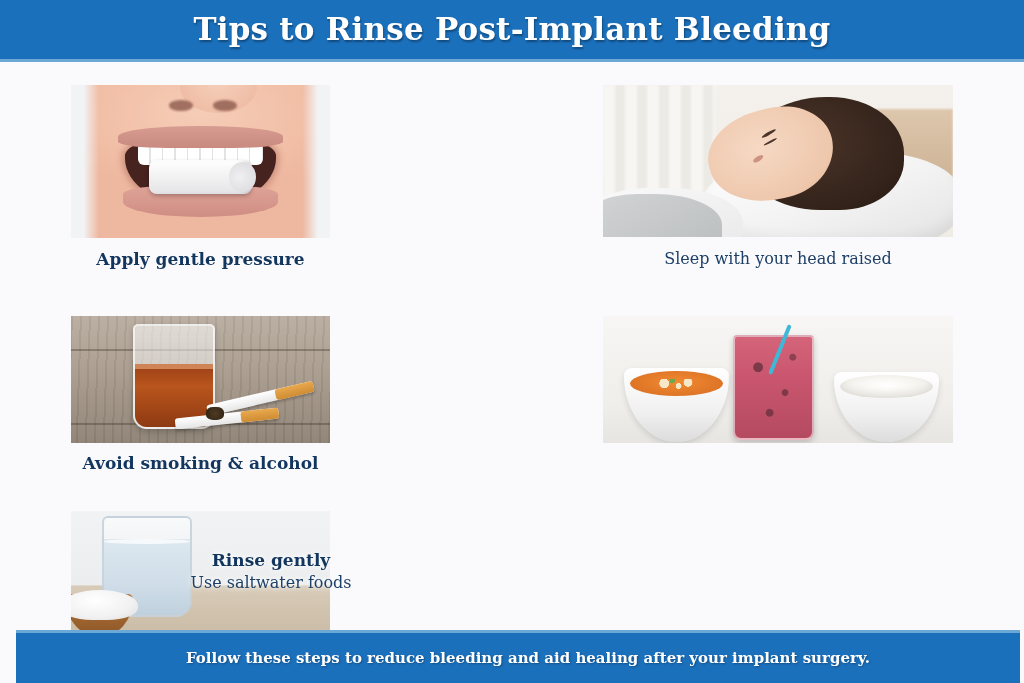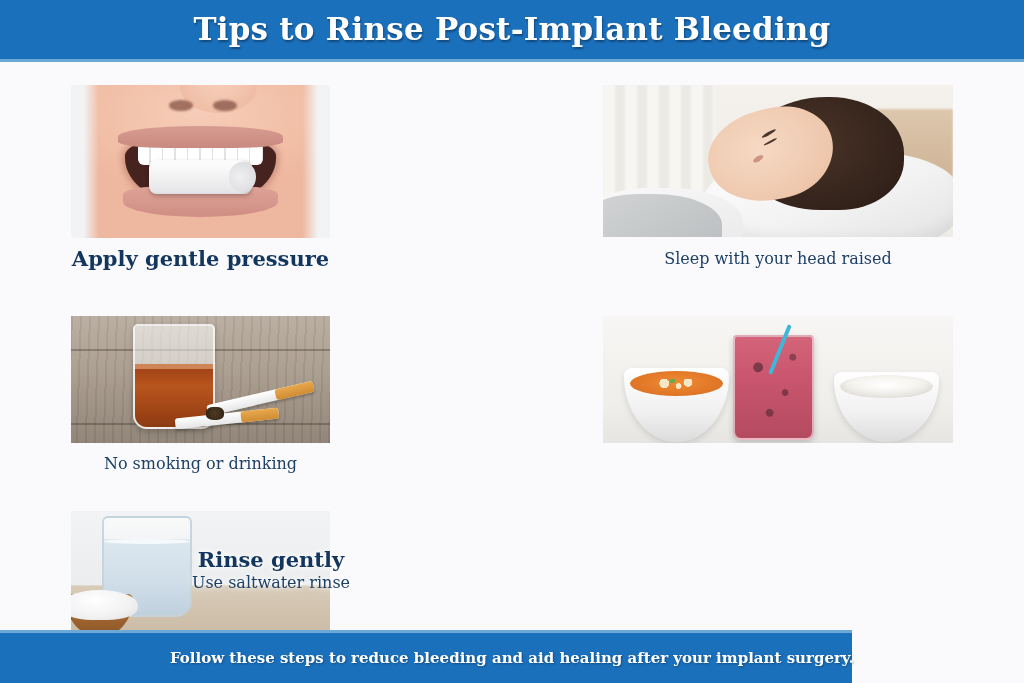--- a/index.html
+++ b/index.html
@@ -41,22 +41,22 @@
     font-size: 31px;
     font-weight: bold;
     letter-spacing: 0.2px;
     text-shadow: 1px 2px 2px rgba(0,0,0,0.35);
     font-family: "DejaVu Serif", "Liberation Serif", serif;
   }
 
   
   #footer-band {
     position: absolute;
-    left: 0; top: 630px;
-    width: 852px; height: 53px;
+    left: 16px; top: 630px;
+    width: 1004px; height: 53px;
     background: #1b70bc;
   }
   #footer-band::before {
     content: "";
     position: absolute;
     left: 0; top: 0;
     width: 100%; height: 3px;
     background: #6ca8d6;
   }
   #footer-text {
@@ -81,21 +81,21 @@
     overflow: hidden;
     background: #e9e9ec;
   }
   .card-caption {
     position: absolute;
     text-align: center;
     width: 100%;
   }
   .card-heading {
     color: #13365e;
-    font-size: 21px;
+    font-size: 17px;
     font-weight: bold;
     line-height: 22px;
     white-space: nowrap;
   }
   .card-sub {
     color: #1d4068;
     font-size: 16px;
     line-height: 23px;
     white-space: nowrap;
   }
@@ -440,21 +440,21 @@
       <div class="ph-cig b">
           <div class="filter"></div>
         </div>
       <div class="ph-cig a">
           <div class="filter"></div>
         </div>
       <div class="ph-ash"></div>
     </div>
   </div>
   <div class="card-caption">
-    <div class="card-sub">No smoking or drinking</div>
+    <div class="card-heading">Avoid smoking &amp; alcohol</div>
   </div>
 </div>
 
 <div class="card" id="card-softfoods">
   <div class="card-photo">
     <div class="photo-inner">
       <div class="ph-table"></div>
       <div class="ph-bowl soup">
           <div class="contents"></div>
         </div>
@@ -476,19 +476,19 @@
       <div class="ph-counter"></div>
       <div class="ph-waterglass">
         <div class="ph-water"></div>
       </div>
       <div class="ph-saltbowl"></div>
       <div class="ph-salt"></div>
     </div>
   </div>
   <div class="card-caption">
     <div class="card-heading">Rinse gently</div>
-    <div class="card-sub">Use saltwater rinse</div>
+    <div class="card-sub">Use saltwater foods</div>
   </div>
 </div>
 
 <div id="footer-band">
   <div id="footer-text">Follow these steps to reduce bleeding and aid healing after your implant surgery.</div>
 </div>
 
 </body></html>

